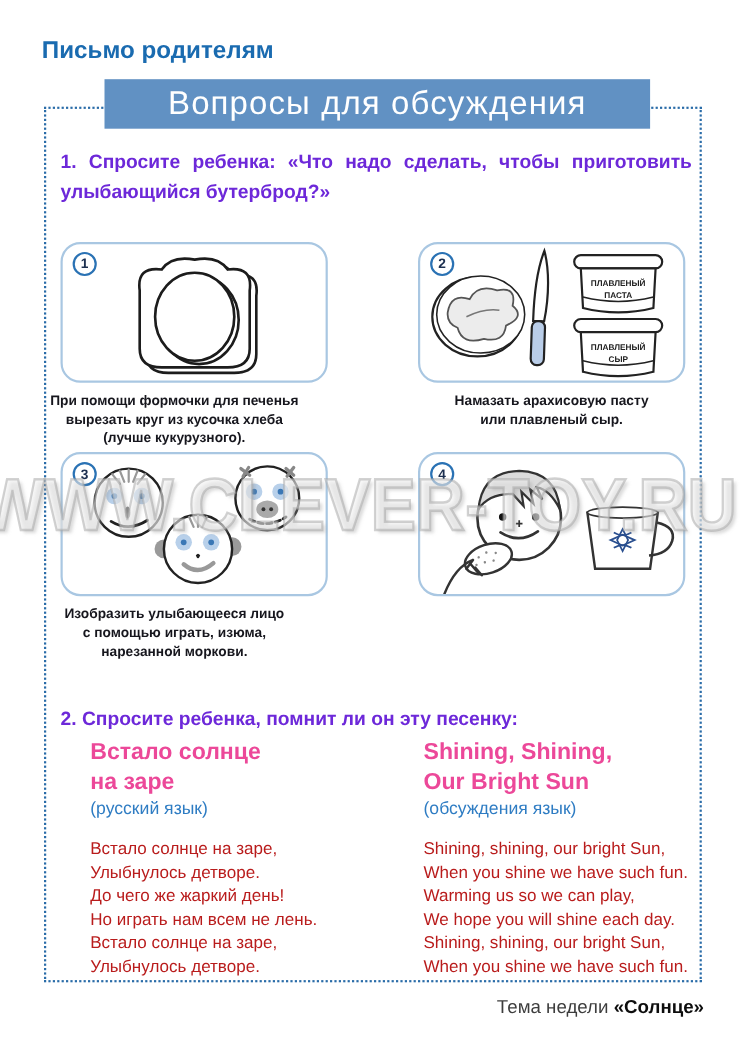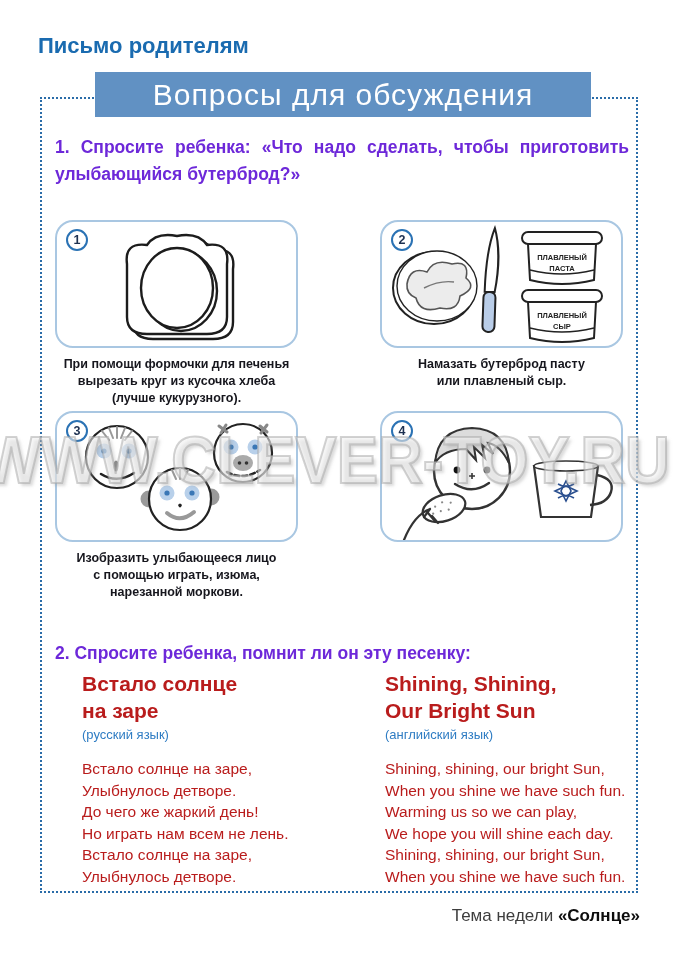--- a/index.html
+++ b/index.html
@@ -39,42 +39,42 @@
     border:2px solid #2a72b4;border-radius:50%;box-sizing:border-box;
     font-size:12.5px;font-weight:bold;color:#1d3050;text-align:center;line-height:18px;
   }
   .panel svg{position:absolute;left:0;top:0;}
   .caption{
     width:243px;font-size:12.5px;font-weight:bold;color:#16161d;
     text-align:center;line-height:17px;white-space:pre-line;z-index:2;
   }
   .c1,.c2{top:356px;}
   .c3,.c4{top:550px;}
-  .c1,.c3{left:55px;}
+  .c1,.c3{left:37px;}
   .c2,.c4{left:380px;}
   .jar-label{
     position:absolute;left:140px;width:80px;text-align:center;
     font-size:7.5px;font-weight:bold;color:#222;line-height:1.4;white-space:pre-line;
   }
   .jar-label.j1{top:31px;}
   .jar-label.j2{top:89px;}
   .watermark{
     left:-18px;top:424px;width:720px;font-size:62px;font-weight:bold;
     white-space:nowrap;z-index:5;color:rgba(240,240,240,0.55);
     -webkit-text-stroke:2px rgba(165,165,165,0.5);
     text-shadow:3px 3px 3px rgba(150,150,150,0.35);
     letter-spacing:0px;transform:scaleY(1.08);pointer-events:none;
   }
   .song-col{top:670px;width:292px;z-index:2;}
   .song-left{left:82px;}
   .song-right{left:385px;}
   .song-title{
-    font-size:21px;font-weight:bold;color:#b91c1c;line-height:27px;white-space:pre-line;
-  }
-  .song-subtitle{font-size:13px;color:#2e7cc3;margin-top:3px;}
+    font-size:21px;font-weight:bold;color:#ec4899;line-height:27px;white-space:pre-line;
+  }
+  .song-subtitle{font-size:16px;color:#2e7cc3;margin-top:3px;}
   .song-lyrics{
     margin-top:16px;font-size:15.5px;color:#b91c1c;line-height:21.5px;white-space:pre-line;
   }
   .footer{
     top:906px;right:40px;font-size:17px;color:#3d3d3d;z-index:2;
   }
   .footer b{color:#0d0d0d;}
 </style>
 </head>
 <body>
@@ -124,21 +124,21 @@
         <path d="M146,80 L214,80 L212,116 Q180,124 148,116 Z"></path>
         <path d="M148,106 Q180,114 212,106" fill="none" stroke-width="1.4"></path>
       </g>
     </svg>
     <div class="badge">2</div>
     <div class="jar-label j1">ПЛАВЛЕНЫЙ
 ПАСТА</div>
     <div class="jar-label j2">ПЛАВЛЕНЫЙ
 СЫР</div>
   </div>
-  <div class="abs caption c2">Намазать бутерброд пасту
+  <div class="abs caption c2">Намазать арахисовую пасту
 или плавленый сыр.</div>
 
   <div class="abs panel p3">
     <svg width="239" height="127" viewBox="0 0 239 127">
 
       <g>
         <circle cx="60" cy="44" r="31" fill="#fff" stroke="#222" stroke-width="2.2"></circle>
         <g stroke="#999" stroke-width="2" stroke-linecap="round">
           <path d="M60,14 L60,25"></path>
             <path d="M52,15 L56,25"></path>
@@ -242,21 +242,21 @@
 Улыбнулось детворе.
 До чего же жаркий день!
 Но играть нам всем не лень.
 Встало солнце на заре,
 Улыбнулось детворе.</div>
   </div>
 
   <div class="abs song-col song-right">
     <div class="song-title">Shining, Shining,
 Our Bright Sun</div>
-    <div class="song-subtitle">(английский язык)</div>
+    <div class="song-subtitle">(обсуждения язык)</div>
     <div class="song-lyrics">Shining, shining, our bright Sun,
 When you shine we have such fun.
 Warming us so we can play,
 We hope you will shine each day.
 Shining, shining, our bright Sun,
 When you shine we have such fun.</div>
   </div>
 
   <div class="abs footer">
     <span>Тема недели </span><b>«Солнце»</b>

